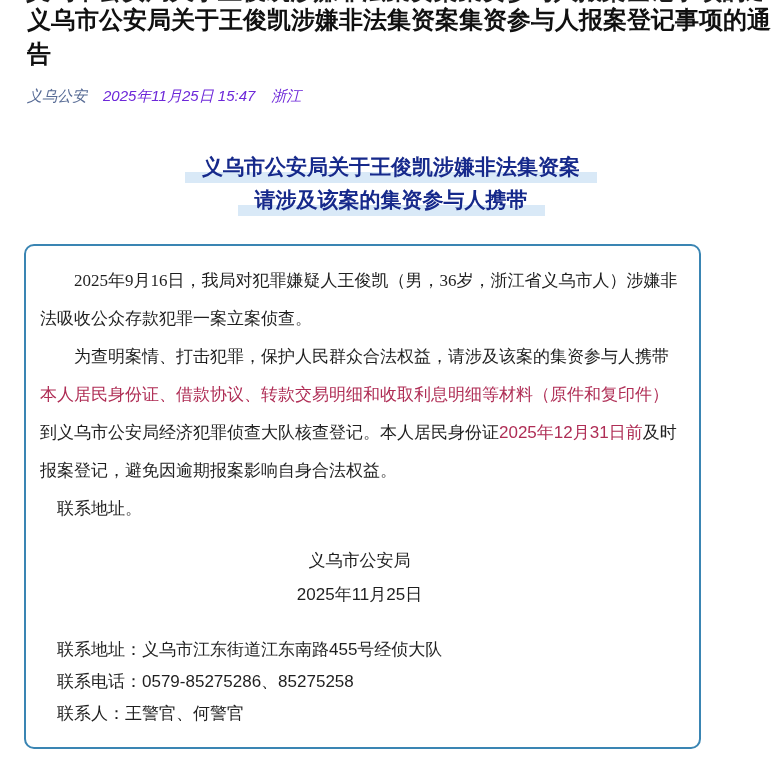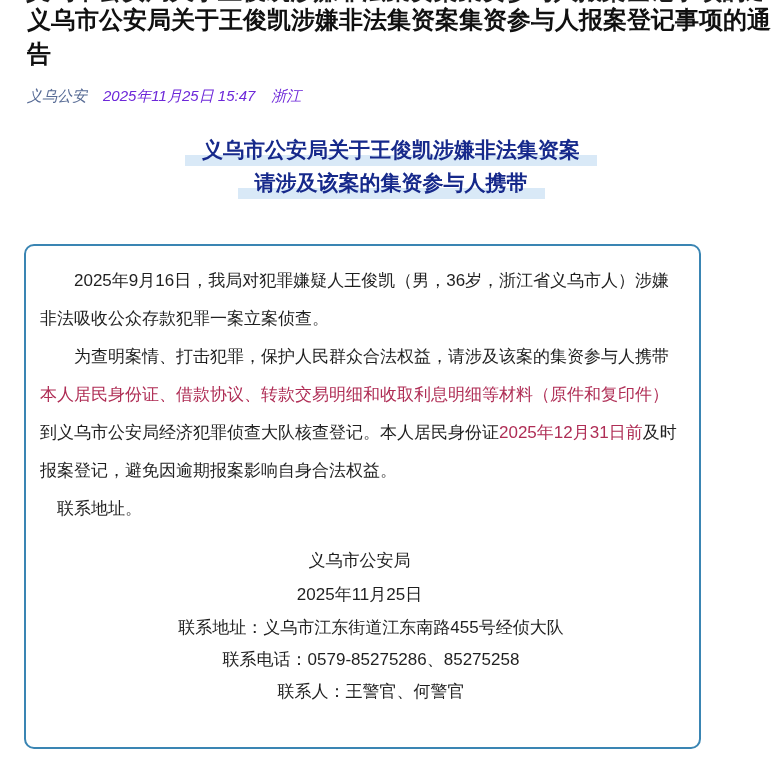--- a/index.html
+++ b/index.html
@@ -26,21 +26,21 @@
     font-size:24px;line-height:34px;font-weight:700;color:#101010;
   }
   .byline{
     position:absolute;top:86px;left:27px;
     display:flex;align-items:baseline;gap:16px;
     font-size:15px;line-height:20px;font-style:italic;
   }
   .byline .account{color:#576b95;cursor:pointer;}
   .byline .meta{color:#6d28d9;}
   .subtitle{
-    position:absolute;top:133px;left:0;width:782px;
+    position:absolute;top:150px;left:0;width:782px;
     text-align:center;
   }
   .subtitle .hl-line{
     display:inline-block;
     padding:0 17px;
     font-size:21px;line-height:33px;font-weight:700;color:#16298b;
     background:linear-gradient(to bottom, rgba(0,0,0,0) 22px, #d9e9f7 22px);
   }
   .notice-box{
     position:absolute;top:244px;left:24px;
@@ -48,32 +48,32 @@
     box-sizing:border-box;
     border:2px solid #3a85b3;
     border-radius:10px;
     padding:16px 14px 0 14px;
     background:#ffffff;
     font-size:17px;line-height:38px;color:#1f1f1f;
   }
   .notice-box p{margin:0;}
   .p-indent2{text-indent:2em;}
   .p-indent1{text-indent:1em;}
-  .p1{margin-bottom:12px;}
+  .p1{margin-bottom:12px;font-family:Liberation Serif, serif;}
   .red-em{color:#af2d55;font-weight:400;}
   .signature{
     margin-top:16px;
     text-align:center;
     padding-right:6px;
     line-height:34px;
   }
   .contact{
+    margin-top:22px;
     padding-left:17px;
     line-height:32px;
-    text-align:center;
   }
 </style>
 </head>
 <body>
 
 <div class="page">
 
   <div class="top-clip">
     <span>义乌市公安局关于王俊凯涉嫌非法集资案集资参与人报案登记事项的通告</span>
   </div>

